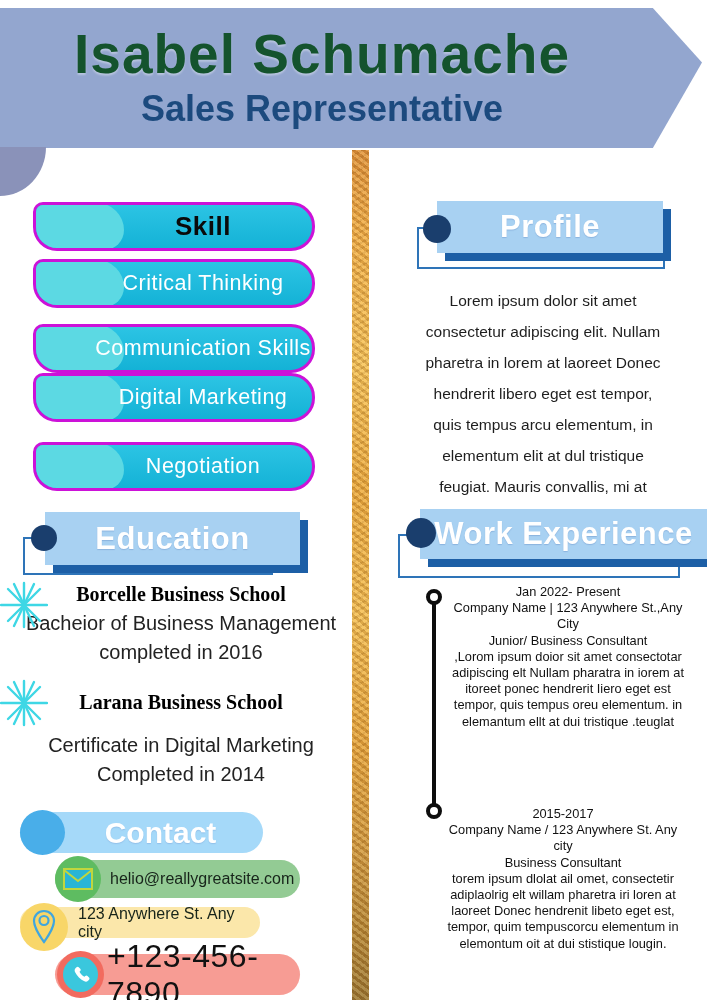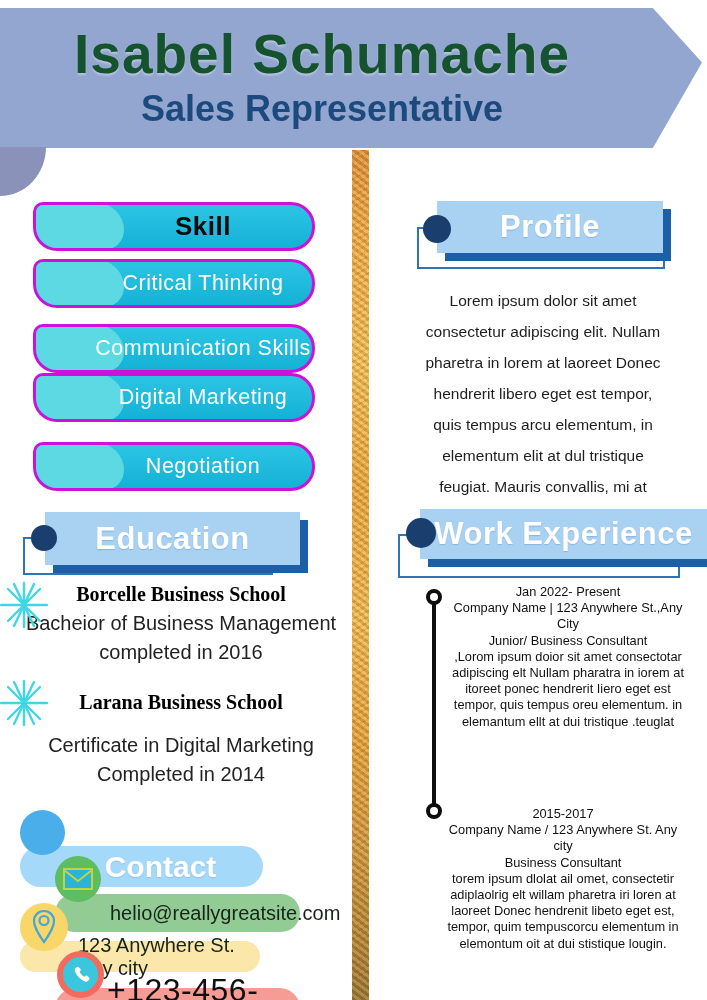--- a/index.html
+++ b/index.html
@@ -67,29 +67,29 @@
     position:absolute; width:28px; height:28px; border-radius:50%;
     background:#1A3E6D; z-index:2;
   }
   
   .edu-content { position:absolute; left:5px; top:583px; width:352px; text-align:center; color:#111; }
   .edu-school { font-size:20px; font-weight:bold; color:#000;font-family:Liberation Serif, serif; }
   .edu-line { font-size:20px; color:#222; margin-top:6px; }
   .starburst { position:absolute; z-index:3; }
   
   .contact-pill {
-    position:absolute; border-radius:22px; display:flex; align-items:center;margin-top:34px;
+    position:absolute; border-radius:22px; display:flex; align-items:center;
   }
   .contact-circle { position:absolute; border-radius:50%; display:flex; align-items:center; justify-content:center; }
   .contact-title-pill { left:20px; top:812px; width:243px; height:41px; background:#A5D9F9; justify-content:center; padding-left:38px; }
   .contact-title { color:#ffffff; font-weight:bold; font-size:30px; text-shadow:0 1px 1px rgba(130,170,220,0.5); }
   .email-pill   { left:55px; top:860px; width:245px; height:38px; background:#93CB94; padding-left:55px; }
   .addr-pill    { left:20px; top:907px; width:240px; height:31px; background:#FBE7AA; padding-left:58px; }
   .phone-pill   { left:55px; top:954px; width:245px; height:41px; background:#F79C94; padding-left:52px; }
-  .contact-text { font-size:20px; color:#17241a; }
+  .contact-text { font-size:16px; color:#17241a; }
   .phone-text   { font-size:32px; color:#111; letter-spacing:0.5px; }
   
   .profile-text {
     position:absolute; left:418px; top:285px; width:250px;
     font-size:15.5px; line-height:31px; color:#1e1e1e; text-align:center;
   }
   .work-item { position:absolute; text-align:center; color:#111; font-size:12.8px; line-height:16.2px; }
   .work-item div { margin:0; }
   .timeline-line { position:absolute; left:432px; top:597px; width:4px; height:212px; background:#0d0d0d; }
   .timeline-ring {

